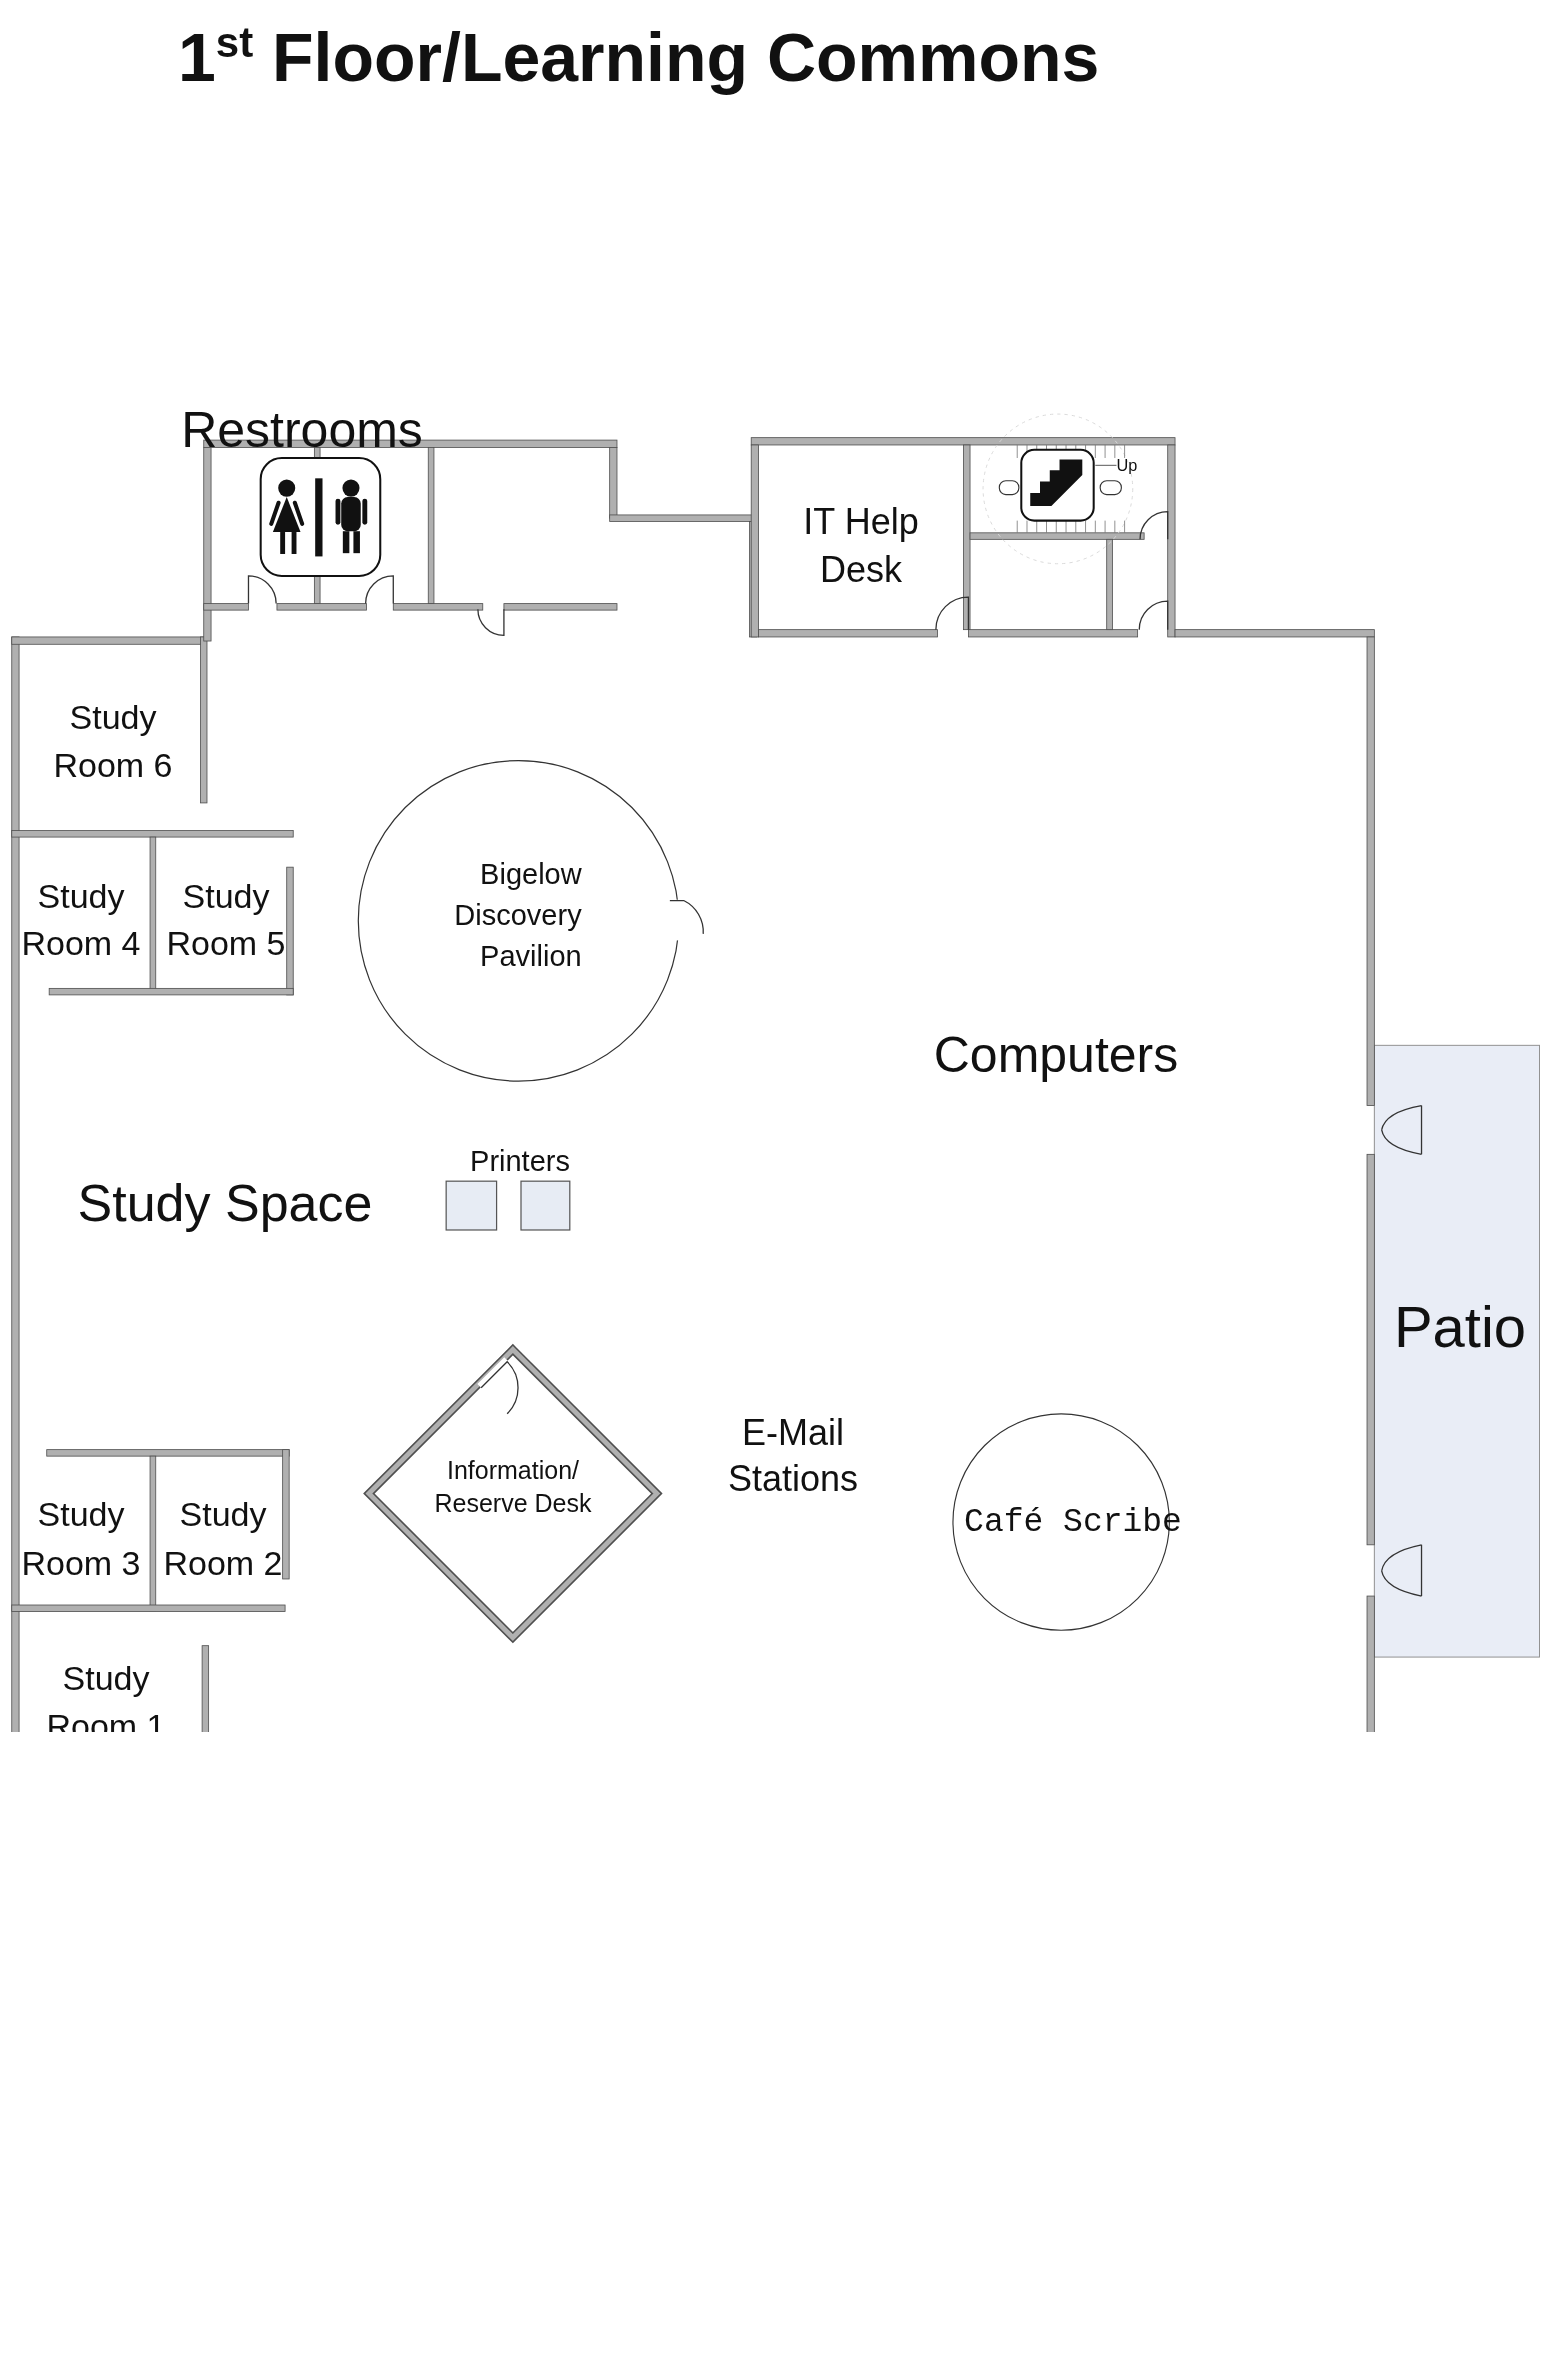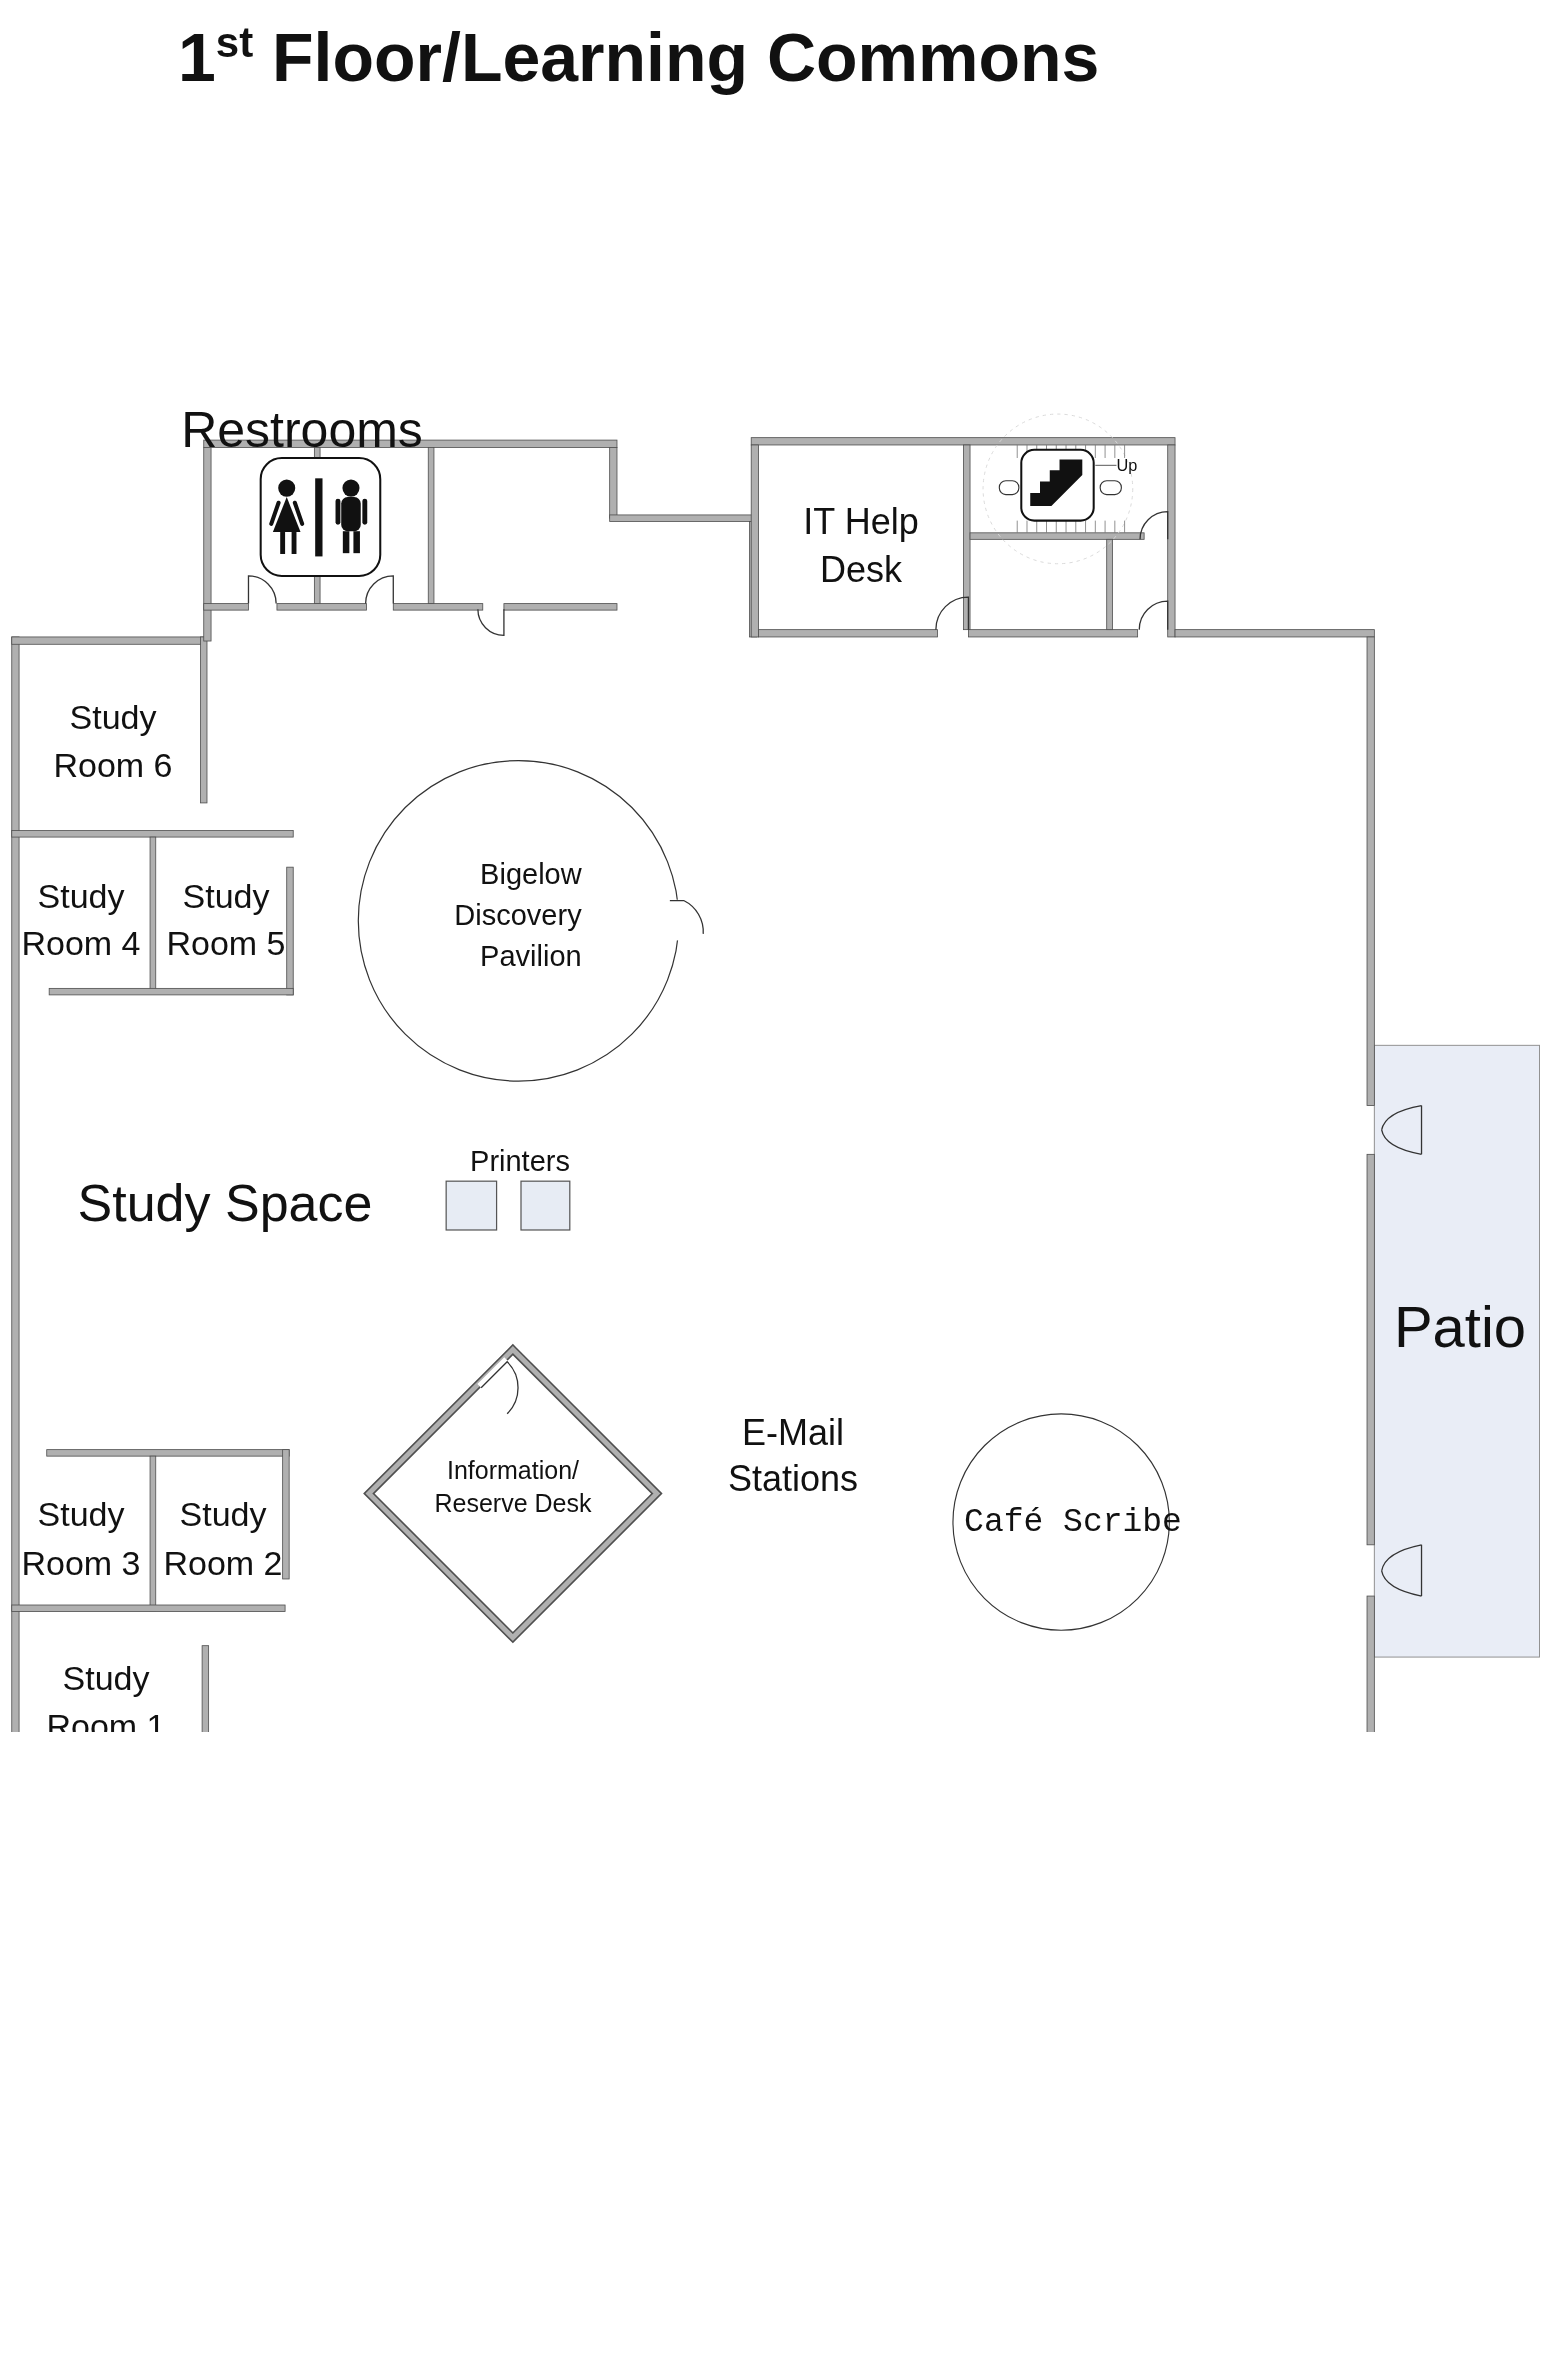--- a/index.html
+++ b/index.html
@@ -258,20 +258,21 @@
       <span>Discovery</span>
       <span>Pavilion</span>
   </div>
 
   <div class="lbl" style="left:861px;top:546px;font-size:36px;line-height:48px;">
     <span>IT Help</span>
       <span>Desk</span>
   </div>
 
   <div class="lbl" style="left:1056px;top:1055px;font-size:50px;line-height:90px;">
+      <span>Computers</span>
   </div>
 
   <div class="lbl" style="left:520px;top:1161px;font-size:29px;">Printers</div>
   <div class="lbl" style="left:225px;top:1203px;font-size:52px;">Study Space</div>
 
   <div class="lbl" style="left:793px;top:1456px;font-size:36px;line-height:46px;">
     <span>E-Mail</span>
       <span>Stations</span>
   </div>
 

